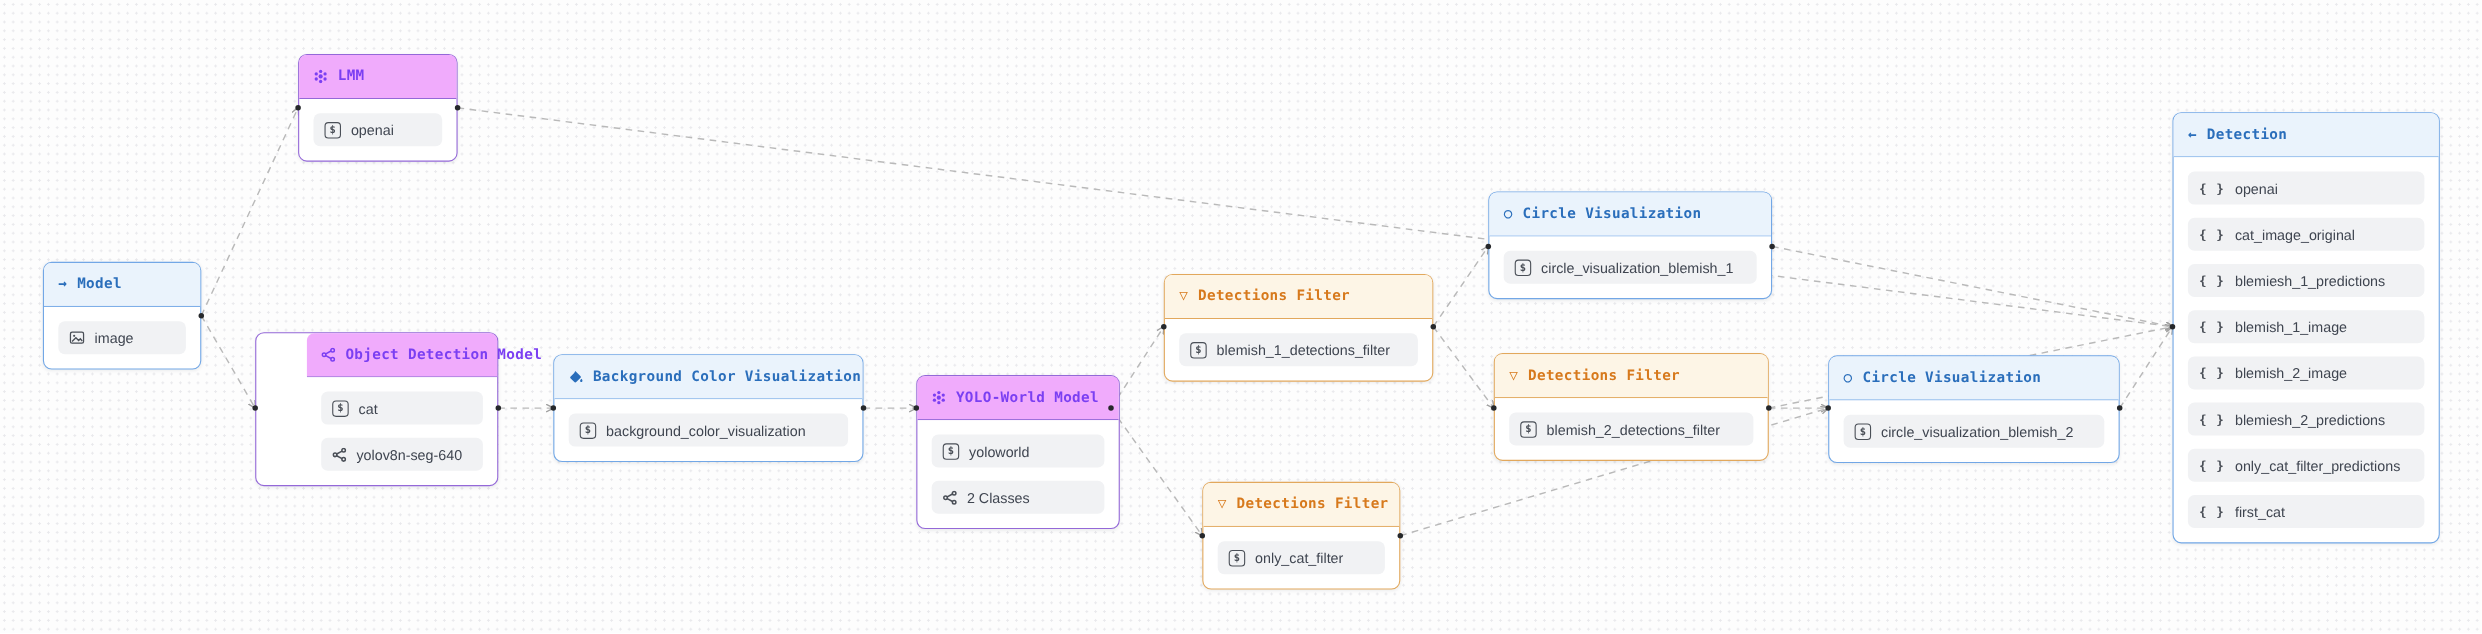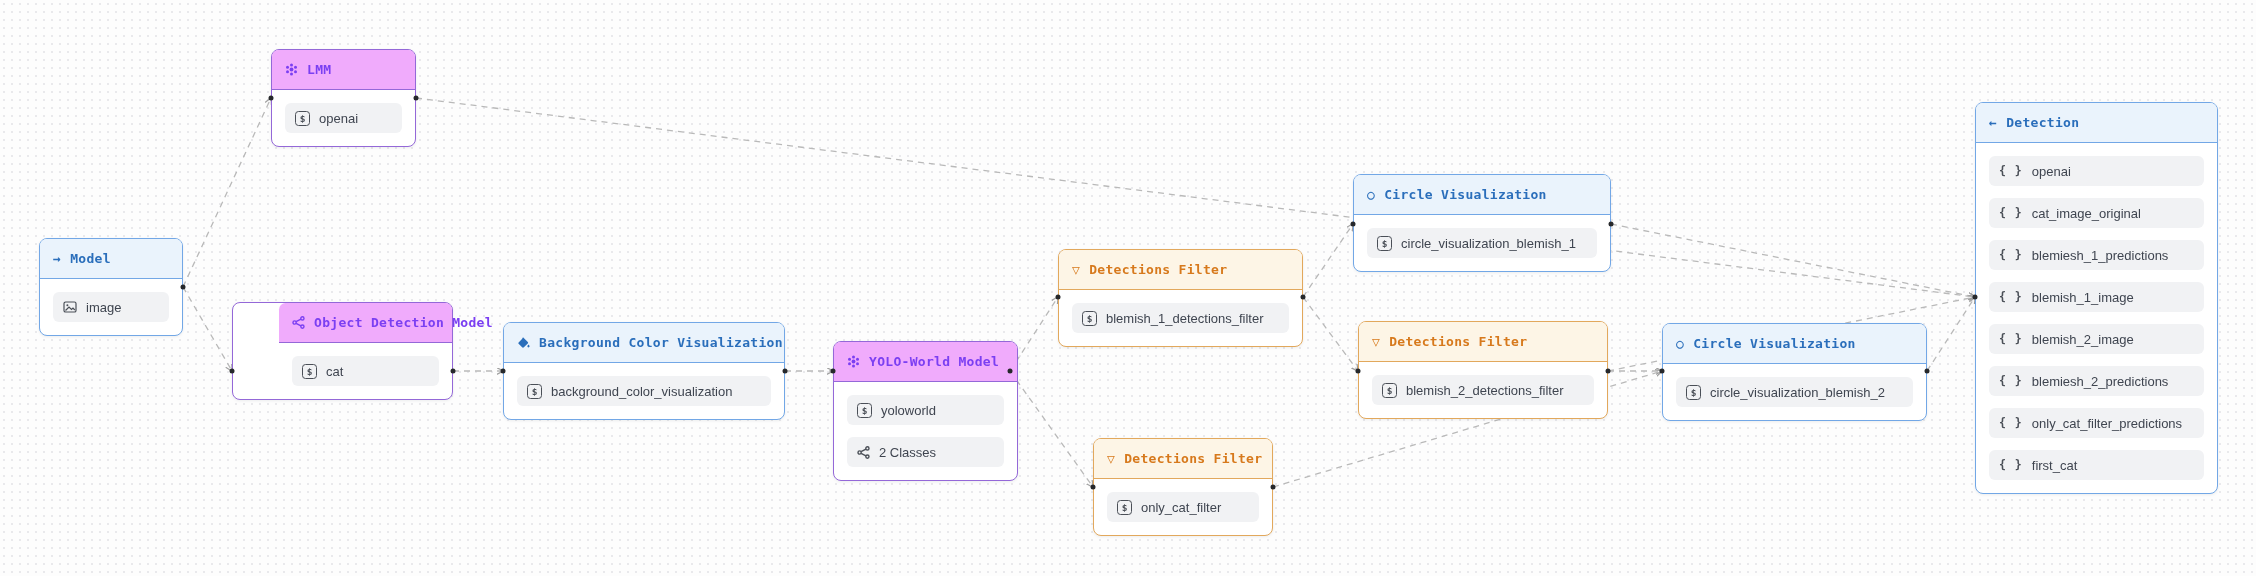--- a/index.html
+++ b/index.html
@@ -119,20 +119,32 @@
         </span>
         <span>Object Detection Model</span>
       </div>
       <div class="body">
         <div class="pill">
           <span class="picon">
             <span class="sbox">$</span>
           </span>
           <span>cat</span>
         </div>
+        <div class="pill">
+          <span class="picon">
+            <svg width="13" height="13" viewBox="0 0 13 13" fill="none" stroke="currentColor" stroke-width="1.4">
+              <circle cx="2.6" cy="6.5" r="1.6"></circle>
+              <circle cx="10.4" cy="2.4" r="1.6"></circle>
+              <circle cx="10.4" cy="10.6" r="1.6"></circle>
+              <line x1="4.1" y1="5.7" x2="8.9" y2="3.1"></line>
+              <line x1="4.1" y1="7.3" x2="8.9" y2="9.9"></line>
+            </svg>
+          </span>
+          <span>yolov8n-seg-640</span>
+        </div>
       </div>
     </div>
     <div class="port" style="left: 232px; top: 371px;"></div>
     <div class="port" style="left: 453px; top: 371px;"></div>
     <div class="node blue" style="left: 503px; top: 322px; width: 282px;">
       <div class="header">
         <span class="hicon">
           <svg width="13" height="13" viewBox="0 0 13 13" fill="currentColor">
             <path d="M6 1.2 L10.8 6 a1 1 0 0 1 0 1.4 L7.1 11.1 a1.5 1.5 0 0 1 -2.2 0 L1.6 7.8 a1 1 0 0 1 0 -1.4 L5 3 Z"></path>
             <path d="M11.6 8.4 c.9 1.1 1.3 2 .6 2.7 c-.5 .5 -1.3 .3 -1.7 -.3 c-.4 -.7 0 -1.5 1.1 -2.4 Z"></path>

